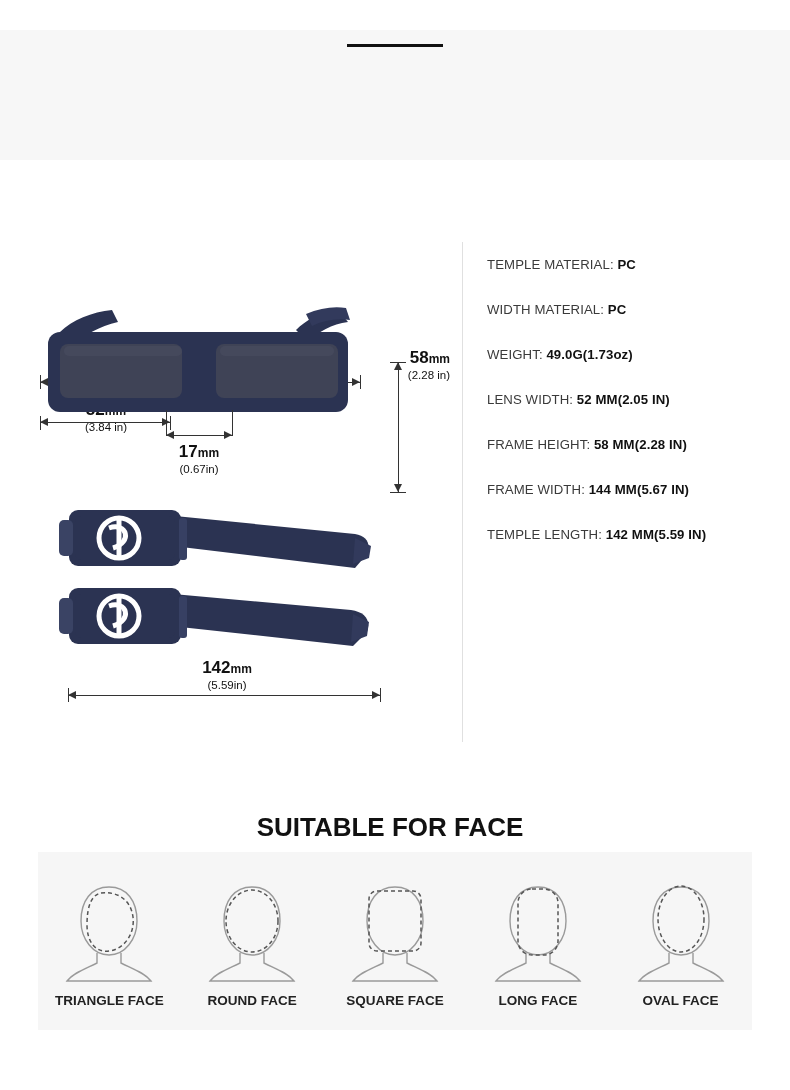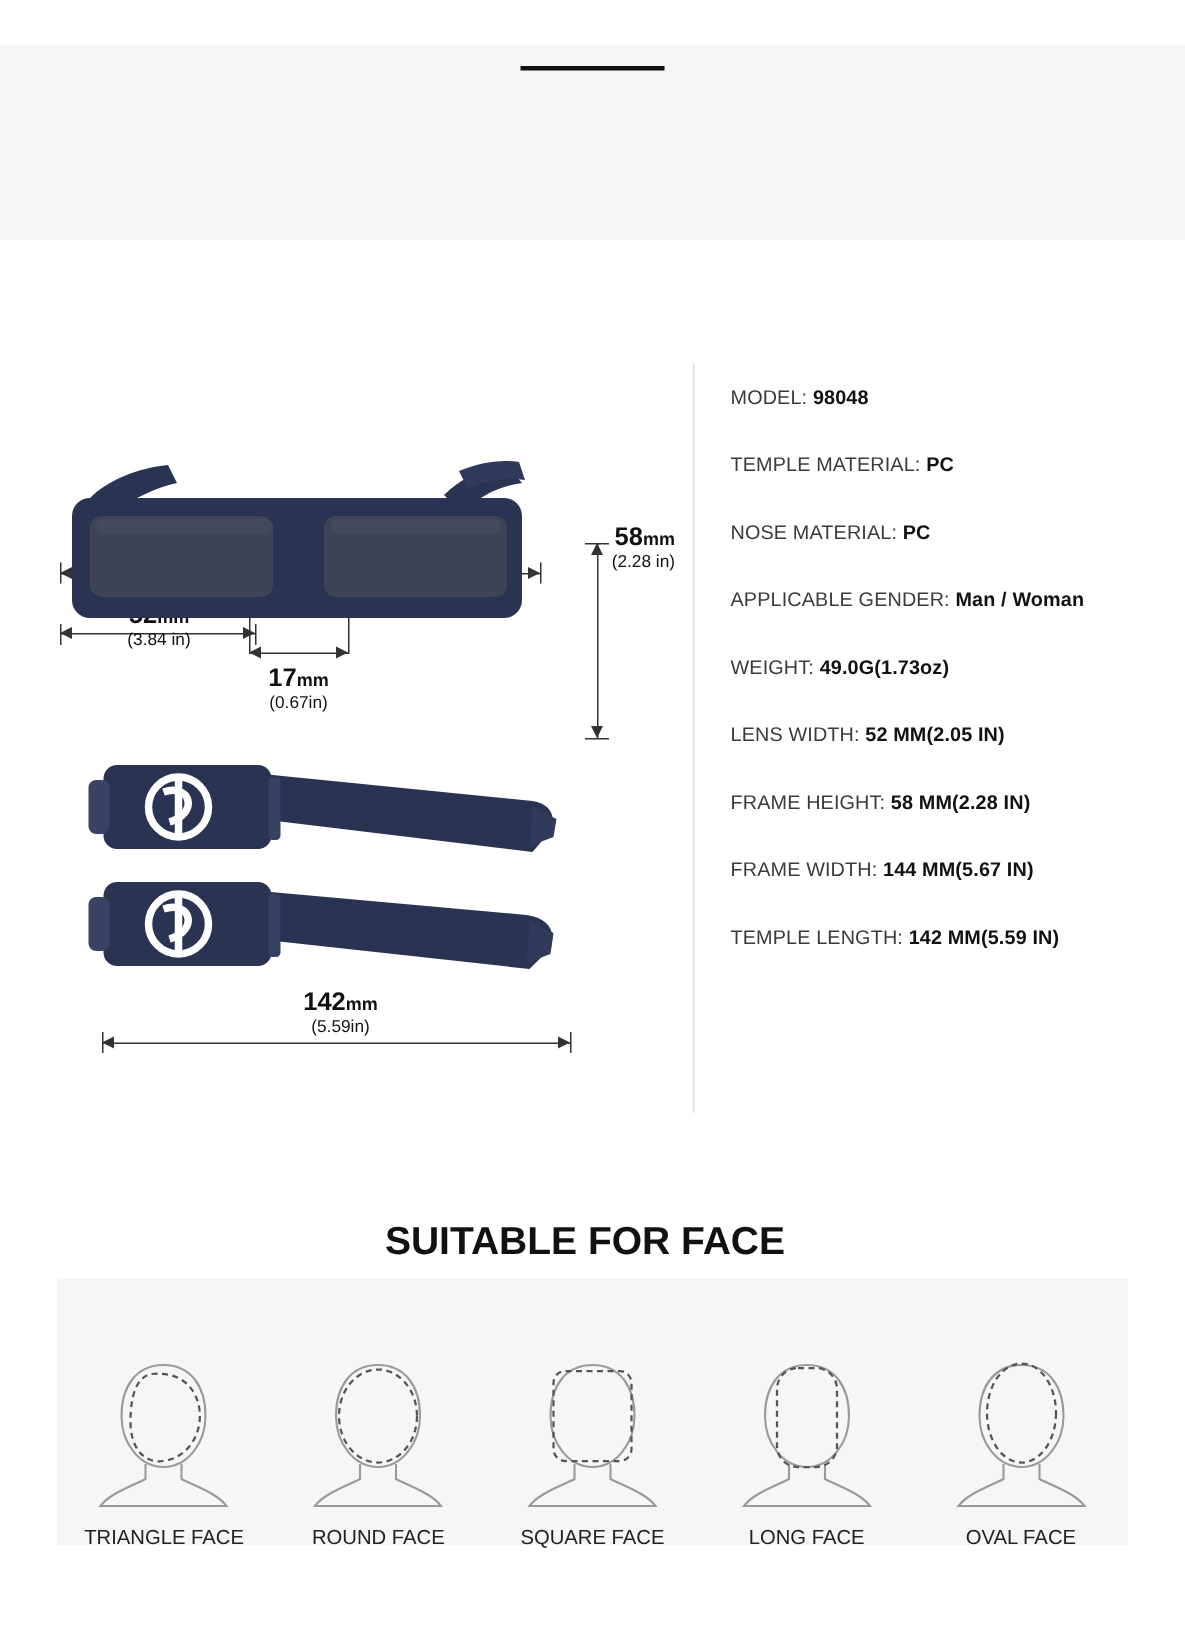--- a/index.html
+++ b/index.html
@@ -91,22 +91,22 @@
   
   .face-title {
     position: absolute; left: 0; top: 812px; width: 780px;
     text-align: center; font-size: 26px; font-weight: bold; color: #111;
   }
   .face-band {
     position: absolute; left: 38px; top: 852px; width: 714px; height: 178px;
     background: #f6f6f6;
   }
   .faces {
-    position: absolute; left: 38px; top: 900px; width: 714px; height: 165px;
-    display: flex; justify-content: space-around; align-items: flex-start;
+    position: absolute; left: 38px; top: 860px; width: 714px; height: 165px;
+    display: flex; justify-content: space-around; align-items: center; font-weight: bold;
   }
   .face-item { width: 140px; text-align: center; }
   .face-caption {
     margin-top: 2px; font-size: 13.5px; color: #222;
     font-family: "Liberation Sans", sans-serif;
   }
   .footer-strip {
     position: absolute; left: 0; top: 1050px; width: 790px; height: 40px; background: #fff;
   }
   .top-strip { position: absolute; left: 0; top: 0; width: 790px; height: 30px; background: #fff; }
@@ -230,30 +230,24 @@
       <div class="tick" style="left:380px; top:518px;"></div>
       <div class="dim-label" style="left:172px; top:488px; width:110px; background:#fff;">
         <span class="num">142</span><span class="unit">mm</span>
         <span class="sub">(5.59in)</span>
       </div>
 
     </div>
 
     <div class="spec-col">
       <div class="spec-row">
-        <span class="k">MODEL: </span><span class="v">98048</span>
-      </div>
-      <div class="spec-row">
         <span class="k">TEMPLE MATERIAL: </span><span class="v">PC</span>
       </div>
       <div class="spec-row">
-        <span class="k">NOSE MATERIAL:  </span><span class="v">PC</span>
-      </div>
-      <div class="spec-row">
-        <span class="k">APPLICABLE GENDER: </span><span class="v">Man / Woman</span>
+        <span class="k">WIDTH MATERIAL:  </span><span class="v">PC</span>
       </div>
       <div class="spec-row">
         <span class="k">WEIGHT: </span><span class="v">49.0G(1.73oz)</span>
       </div>
       <div class="spec-row">
         <span class="k">LENS WIDTH: </span><span class="v">52 MM(2.05 IN)</span>
       </div>
       <div class="spec-row">
         <span class="k">FRAME HEIGHT: </span><span class="v">58 MM(2.28 IN)</span>
       </div>

